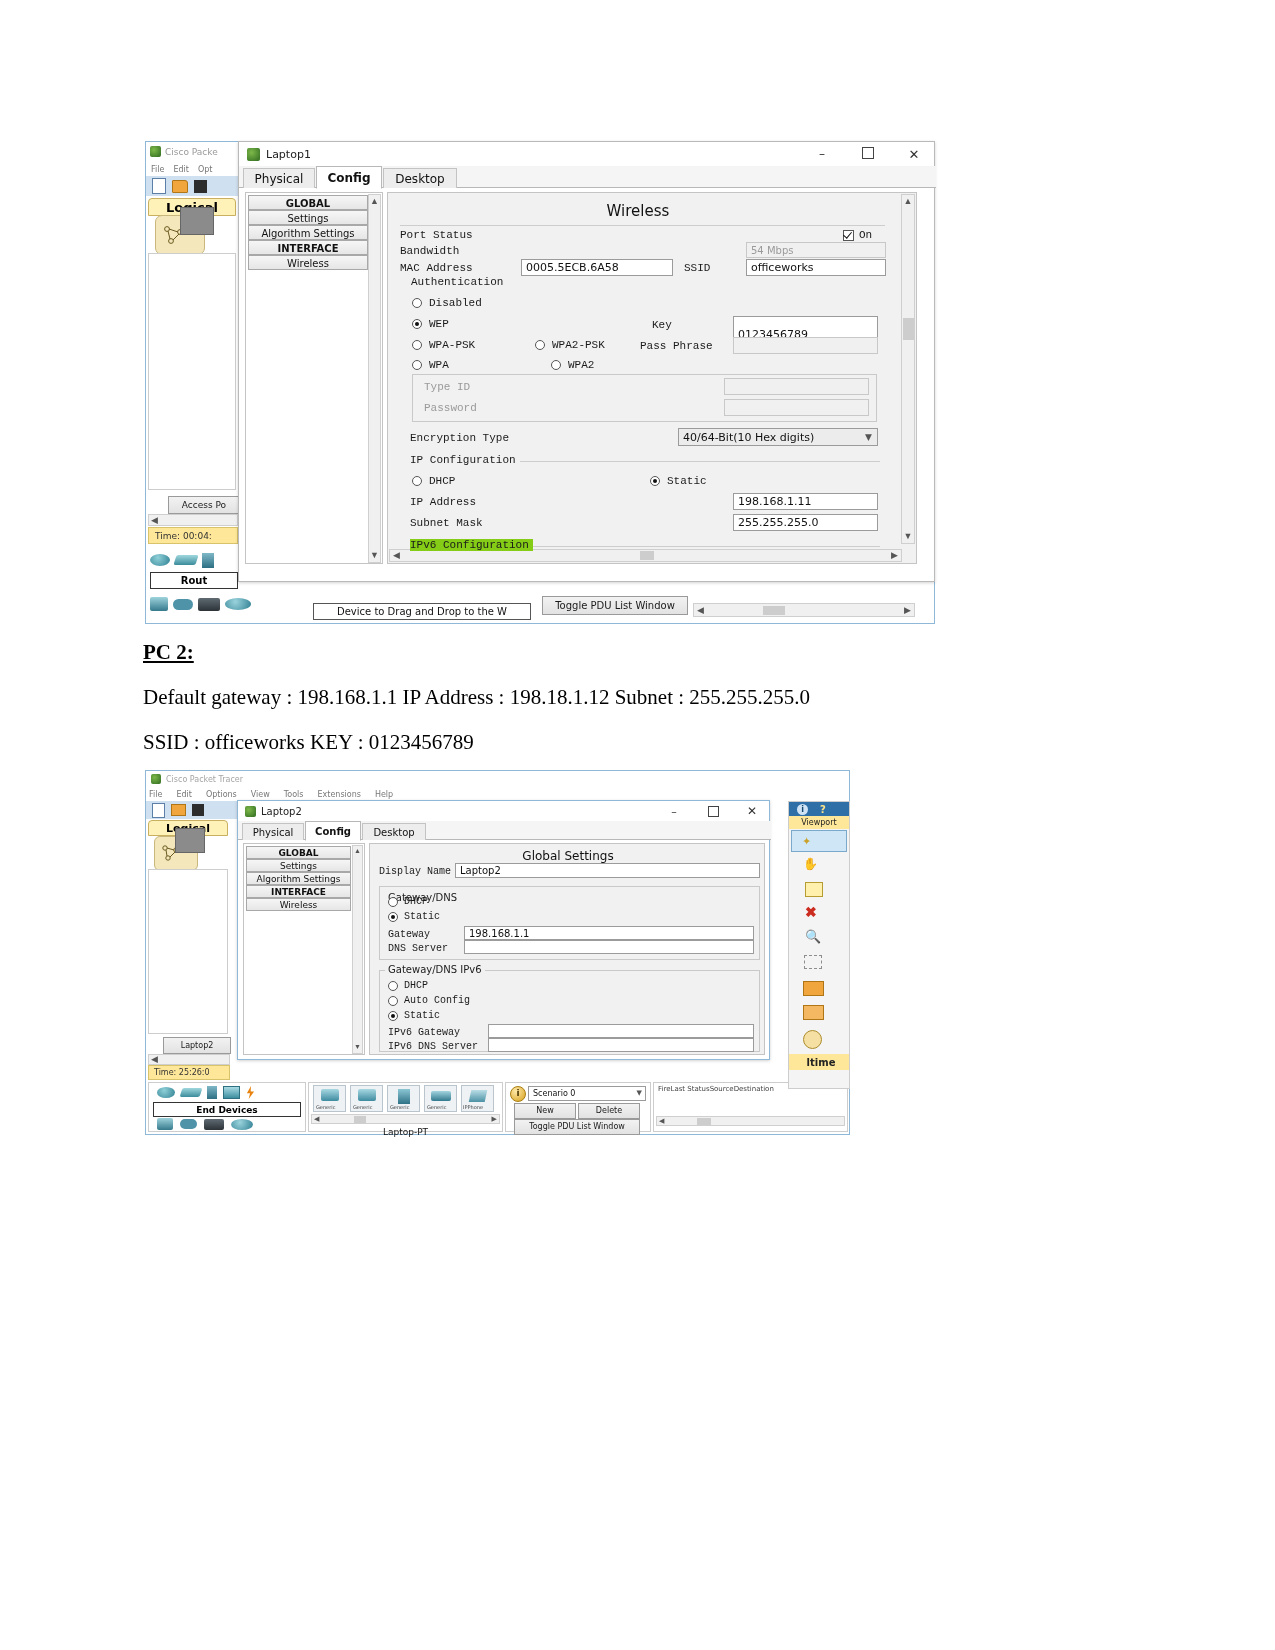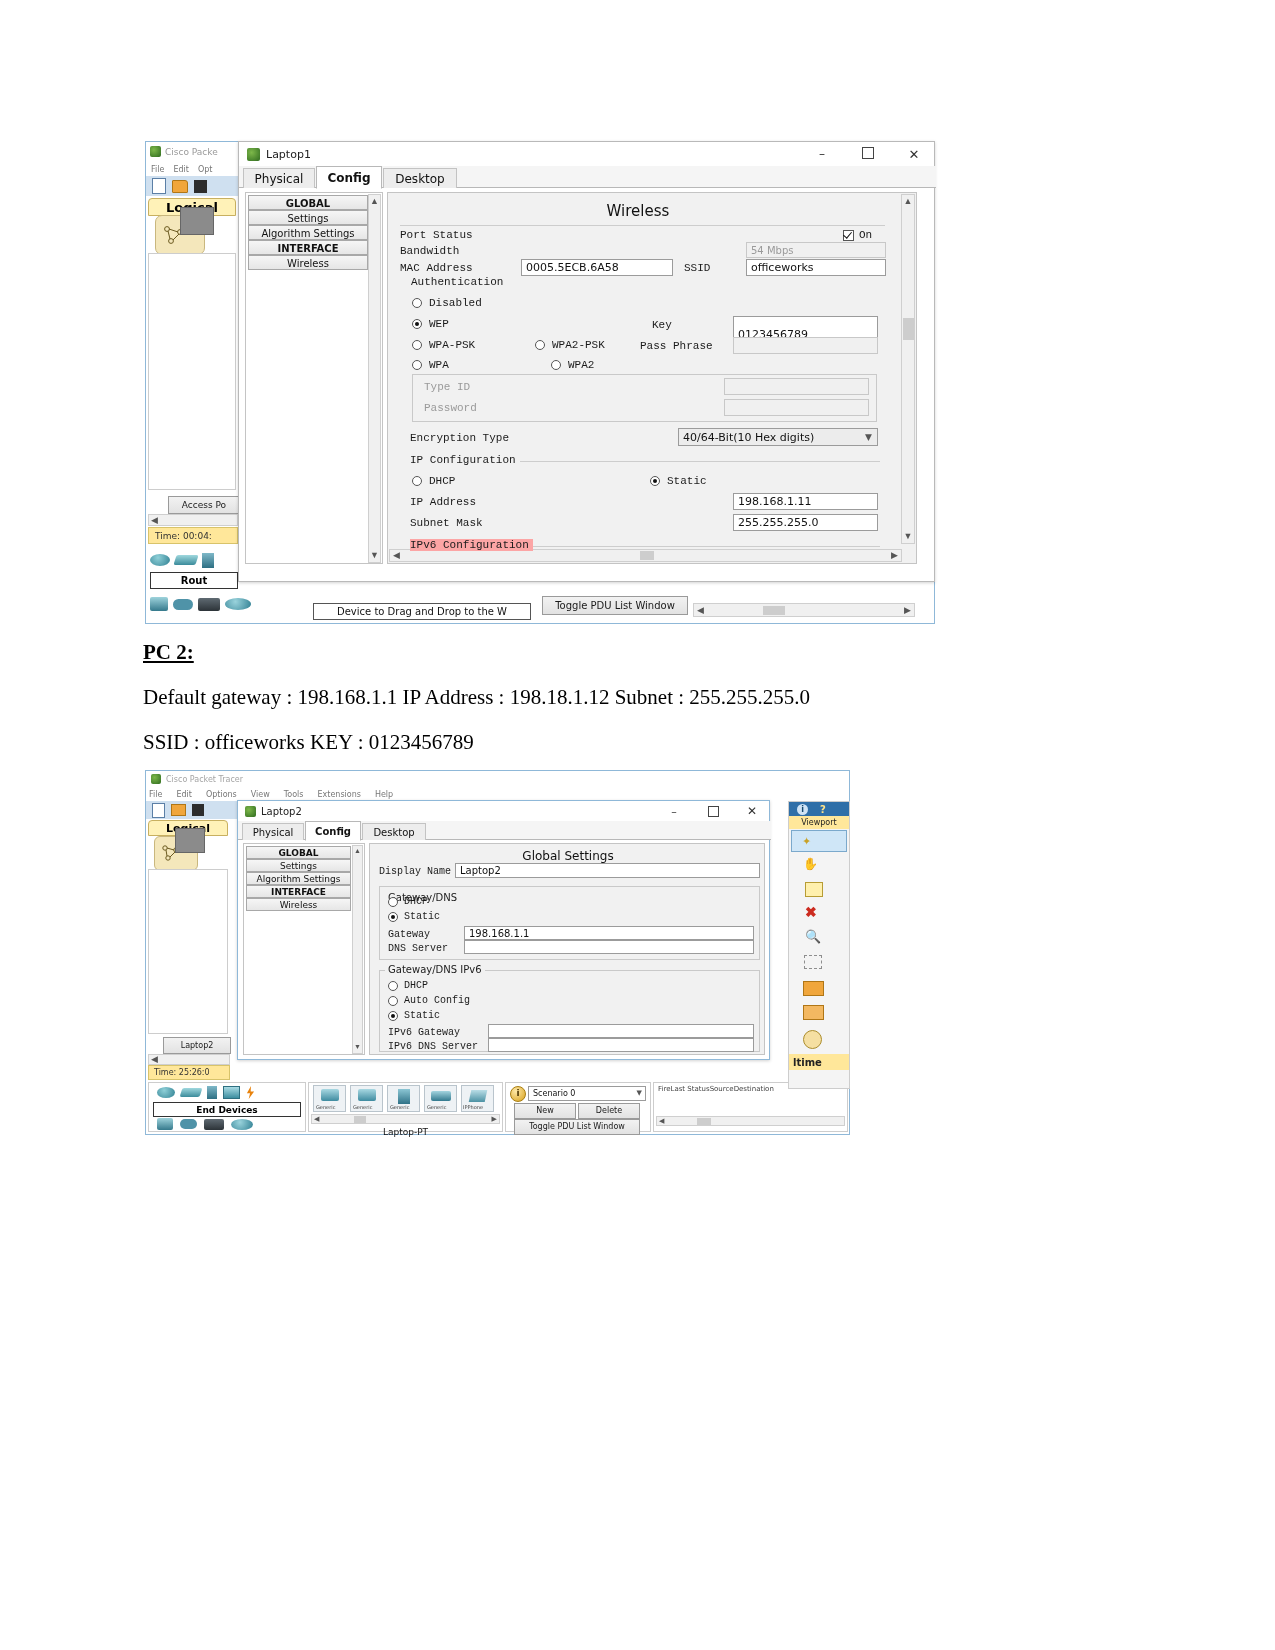--- a/index.html
+++ b/index.html
@@ -322,21 +322,21 @@
 
       <div class="rowlbl" style="position:absolute;left:22px;top:303px;font-size:11px;">IP Address</div>
       <div class="field" style="position:absolute;left:345px;top:300px;width:145px;height:17px;font-size:11px;">
         <span>198.168.1.11</span>
       </div>
       <div class="rowlbl" style="position:absolute;left:22px;top:324px;font-size:11px;text-align:center;">Subnet Mask</div>
       <div class="field" style="position:absolute;left:345px;top:321px;width:145px;height:17px;font-size:11px;">
         <span>255.255.255.0</span>
       </div>
 
-      <div class="rowlbl" style="position:absolute;left:22px;top:346px;font-size:11px;background:#fca5a5;padding-right:4px;z-index:2;">IPv6 Configuration</div>
+      <div class="rowlbl" style="position:absolute;left:22px;top:346px;font-size:11px;background:#84cc16;padding-right:4px;z-index:2;">IPv6 Configuration</div>
       <div class="sep" style="position:absolute;left:22px;top:353px;width:470px;"></div>
 
       <div class="scrollbar-v" style="position:absolute;right:1px;top:1px;width:14px;height:350px;display:flex;flex-direction:column;align-items:center;justify-content:space-between;">
         <span class="arrow" style="margin-top:2px;">▲</span>
         <span class="arrow" style="margin-bottom:2px;">▼</span>
       </div>
       <div class="sb-thumb" style="position:absolute;right:2px;top:125px;width:11px;height:22px;"></div>
 
       <div class="scrollbar-h" style="position:absolute;left:1px;bottom:1px;width:513px;height:13px;display:flex;align-items:center;justify-content:space-between;padding:0 3px;">
         <span class="arrow">◀</span>
@@ -517,21 +517,21 @@
     </div>
     <div style="position:absolute;left:2px;top:176px;width:56px;height:24px;">
       <span style="position:absolute;left:12px;top:3px;width:19px;height:13px;background:#f0a63c;border:1px solid #b07616;"></span>
     </div>
     <div style="position:absolute;left:2px;top:200px;width:56px;height:24px;">
       <span style="position:absolute;left:12px;top:3px;width:19px;height:13px;background:#f3b861;border:1px solid #b07616;"></span>
     </div>
     <div style="position:absolute;left:2px;top:226px;width:56px;height:24px;">
       <span style="position:absolute;left:12px;top:2px;width:17px;height:17px;border-radius:50%;background:#f5dfa2;border:1px solid #ac8d2c;"></span>
     </div>
-    <div class="yellow" style="position:absolute;left:0;top:252px;width:60px;height:16px;display:flex;align-items:center;padding-left:4px;box-sizing:border-box;">
+    <div class="yellow" style="position:absolute;left:0;top:252px;width:60px;height:16px;display:flex;align-items:center;padding-left:4px;box-sizing:border-box;justify-content:center;">
       <span class="sans" style="font-size:10px;font-weight:bold;color:#222;">ltime</span>
     </div>
   </div>
 
   <div style="position:absolute;left:92px;top:30px;width:533px;height:260px;background:#fff;border:1px solid #8fb8d8;box-sizing:border-box;box-shadow:0 1px 3px rgba(0,0,0,.18);">
 
     <div class="titlebar" style="height:20px;padding-left:7px;gap:5px;">
       <span style="width:11px;height:11px;background:radial-gradient(circle at 35% 35%,#7db84a,#2f6b1f);border-radius:2px;display:inline-block;"></span>
       <span class="wintitle" style="font-size:10px;">Laptop2</span>
       <span style="flex:1"></span>

